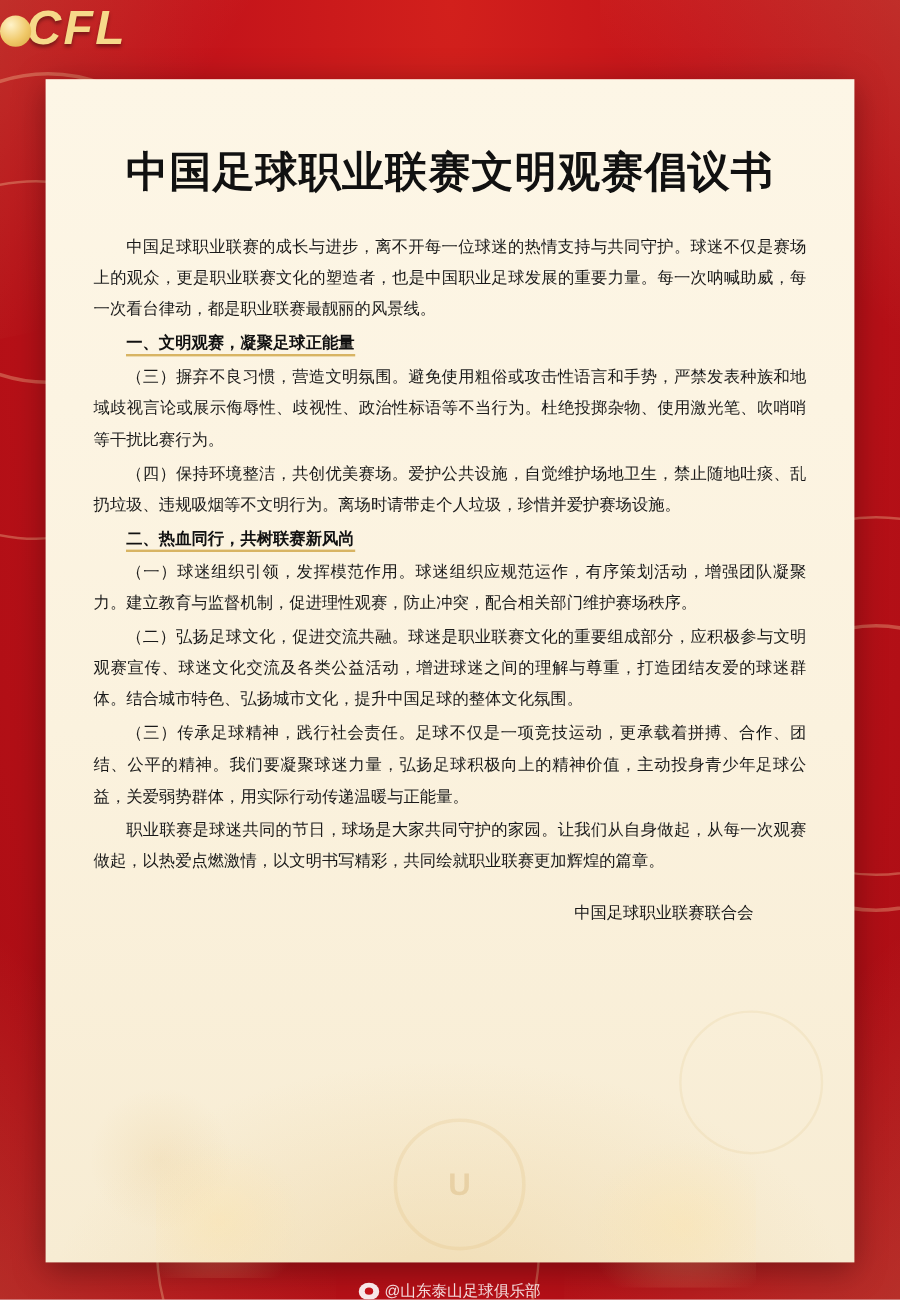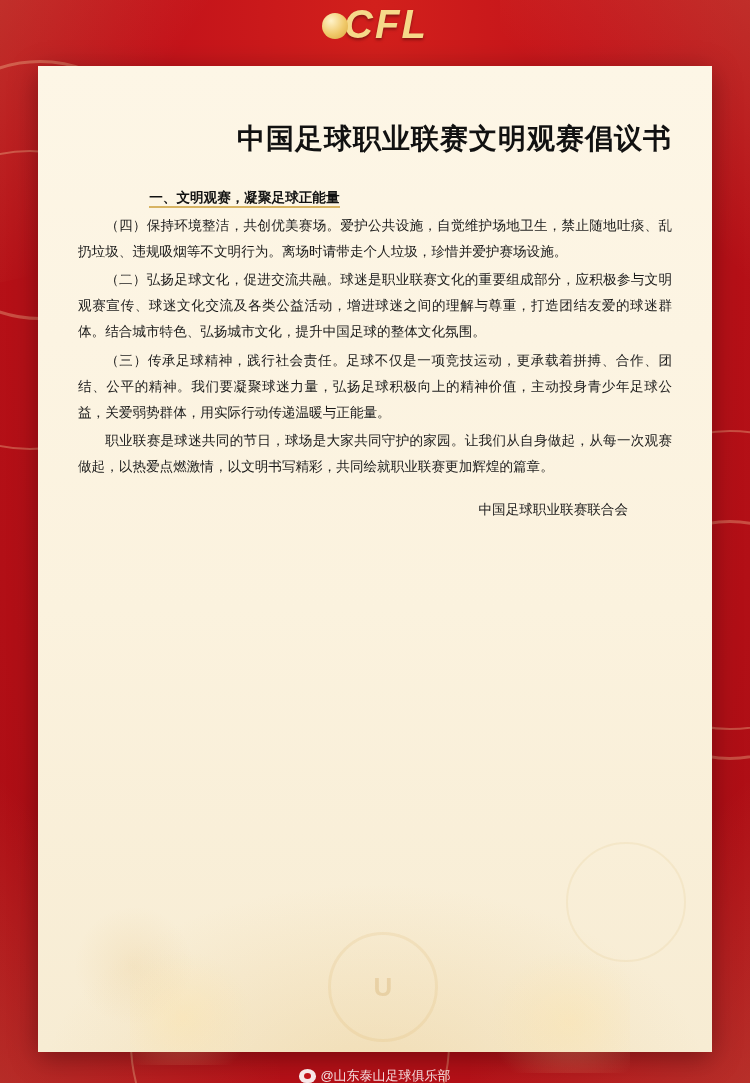--- a/index.html
+++ b/index.html
@@ -52,21 +52,21 @@
   .swirl.s4 { top: 520px; right: -100px; width: 240px; height: 240px; border-width: 3px; }
   .swirl.s5 { bottom: -120px; left: 130px; width: 320px; height: 320px; }
 
   
   .logo-bar {
     position: absolute;
     top: 0; left: 0; right: 0;
     height: 48px;
     display: flex;
     align-items: center;
-    justify-content: center;
+    justify-content: flex-start;
     z-index: 5;
   }
   .logo {
     display: flex;
     align-items: center;
     gap: 2px;
     font-size: 40px;
     font-weight: bold;
     font-style: italic;
     color: #f6d98a;
@@ -126,24 +126,24 @@
     font-size: 26px; font-weight: bold;
   }
   .wm-right {
     right: 26px; bottom: 90px;
     width: 120px; height: 120px;
     border: 2px solid rgba(214,170,92,0.35);
     border-radius: 50%;
   }
 
   .doc-title {
-    text-align: right;
+    text-align: center;
     font-family: "DejaVu Serif", "Liberation Serif", serif;
     font-weight: bold;
-    font-size: 28px;
+    font-size: 35px;
     color: #111;
     letter-spacing: 1px;
     margin: 22px 0 26px 0;
   }
 
   .body-text {
     font-family: "DejaVu Serif", "Liberation Serif", serif;
     font-size: 13.6px;
     line-height: 1.92;
     color: #1a1a1a;
@@ -159,21 +159,20 @@
     font-weight: bold;
     color: #111;
     text-indent: 2em;
     margin-top: 4px;
     display: block;
     position: relative;
   }
   .section-head .u {
     border-bottom: 2px solid #d8b463;
     padding-bottom: 1px;
-    margin-left: 44px;
   }
 
   .sign {
     margin-top: 18px;
     text-align: right;
     font-family: "DejaVu Serif", "Liberation Serif", serif;
     font-size: 13.6px;
     line-height: 1.9;
     color: #1a1a1a;
     padding-right: 44px;
@@ -247,24 +246,28 @@
 </div>
 
 <div class="paper">
   <div class="wm wm-left"></div>
   <div class="wm wm-mid">U</div>
   <div class="wm wm-right"></div>
 
   <div class="doc-title">中国足球职业联赛文明观赛倡议书</div>
 
   <div class="body-text">
+    <p>中国足球职业联赛的成长与进步，离不开每一位球迷的热情支持与共同守护。球迷不仅是赛场上的观众，更是职业联赛文化的塑造者，也是中国职业足球发展的重要力量。每一次呐喊助威，每一次看台律动，都是职业联赛最靓丽的风景线。</p>
 
     <p class="section-head"><span class="u">一、文明观赛，凝聚足球正能量</span></p>
+    <p>（三）摒弃不良习惯，营造文明氛围。避免使用粗俗或攻击性语言和手势，严禁发表种族和地域歧视言论或展示侮辱性、歧视性、政治性标语等不当行为。杜绝投掷杂物、使用激光笔、吹哨哨等干扰比赛行为。</p>
     <p>（四）保持环境整洁，共创优美赛场。爱护公共设施，自觉维护场地卫生，禁止随地吐痰、乱扔垃圾、违规吸烟等不文明行为。离场时请带走个人垃圾，珍惜并爱护赛场设施。</p>
 
+    <p class="section-head"><span class="u">二、热血同行，共树联赛新风尚</span></p>
+    <p>（一）球迷组织引领，发挥模范作用。球迷组织应规范运作，有序策划活动，增强团队凝聚力。建立教育与监督机制，促进理性观赛，防止冲突，配合相关部门维护赛场秩序。</p>
     <p>（二）弘扬足球文化，促进交流共融。球迷是职业联赛文化的重要组成部分，应积极参与文明观赛宣传、球迷文化交流及各类公益活动，增进球迷之间的理解与尊重，打造团结友爱的球迷群体。结合城市特色、弘扬城市文化，提升中国足球的整体文化氛围。</p>
     <p>（三）传承足球精神，践行社会责任。足球不仅是一项竞技运动，更承载着拼搏、合作、团结、公平的精神。我们要凝聚球迷力量，弘扬足球积极向上的精神价值，主动投身青少年足球公益，关爱弱势群体，用实际行动传递温暖与正能量。</p>
 
     <p>职业联赛是球迷共同的节日，球场是大家共同守护的家园。让我们从自身做起，从每一次观赛做起，以热爱点燃激情，以文明书写精彩，共同绘就职业联赛更加辉煌的篇章。</p>
   </div>
 
   <div class="sign">
     <div>中国足球职业联赛联合会</div>
 
   </div>

